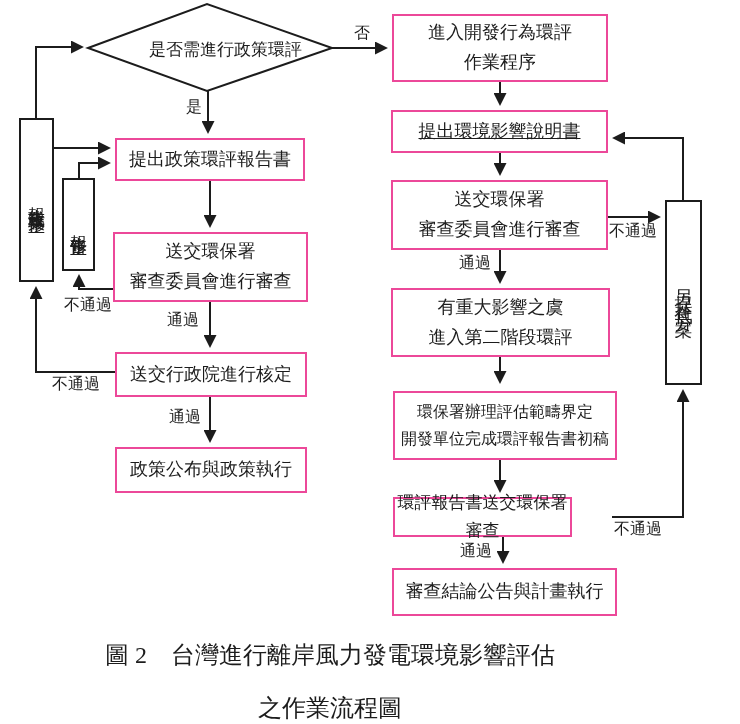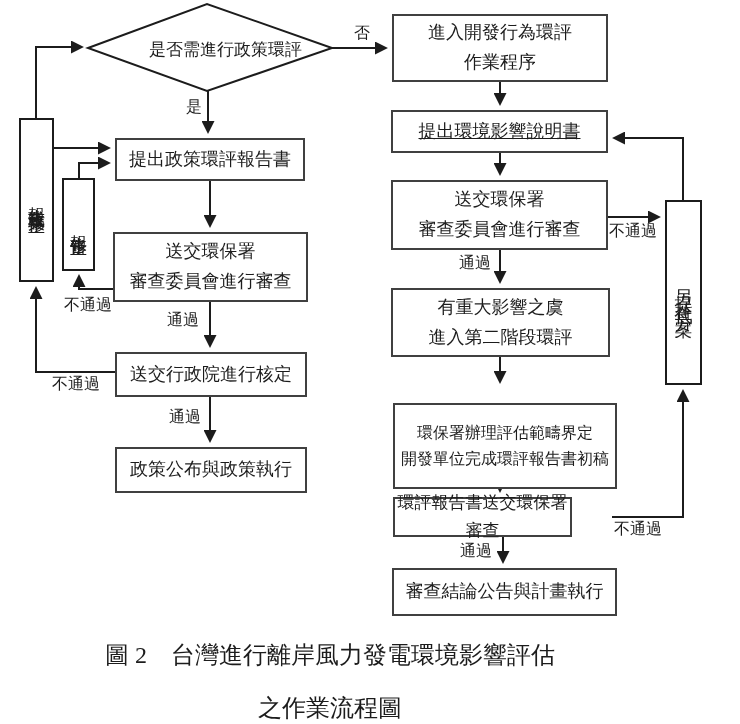--- a/index.html
+++ b/index.html
@@ -3,21 +3,21 @@
 <meta charset="utf-8">
 <style>
   html,body{margin:0;padding:0;background:#ffffff;}
   #stage{
     position:relative;width:740px;height:724px;background:#ffffff;
     font-family:"Liberation Serif","DejaVu Serif",serif;
     color:#1c1c1c;overflow:hidden;
   }
   #connectors{position:absolute;left:0;top:0;width:740px;height:724px;}
   .box{
-    position:absolute;box-sizing:border-box;border:2px solid #404040;background:#fff;
+    position:absolute;box-sizing:border-box;border:2px solid #ec4899;background:#fff;
     display:flex;flex-direction:column;align-items:center;justify-content:center;
     text-align:center;font-size:18px;line-height:1.65;
   }
   .vbox{
     position:absolute;box-sizing:border-box;border:2px solid #1c1c1c;background:#fff;
     display:flex;align-items:center;justify-content:center;
     writing-mode:vertical-rl;text-orientation:upright;
     font-size:17px;letter-spacing:4px;text-align:center;
   }
   .diamond-text{
@@ -114,21 +114,21 @@
   <div class="box" style="left:391px;top:180px;width:217px;height:70px;">
     <div>送交環保署</div>
     <div>審查委員會進行審查</div>
   </div>
 
   <div class="box" style="left:391px;top:288px;width:219px;height:69px;">
     <div>有重大影響之虞</div>
     <div>進入第二階段環評</div>
   </div>
 
-  <div class="box" style="left:393px;top:403px;width:224px;height:86px;font-size:16px;">
+  <div class="box" style="left:393px;top:391px;width:224px;height:69px;font-size:16px;">
     <div>環保署辦理評估範疇界定</div>
     <div>開發單位完成環評報告書初稿</div>
   </div>
 
   <div class="box" style="left:393px;top:497px;width:179px;height:40px;font-size:17px;">環評報告書送交環保署審查</div>
 
   <div class="box" style="left:392px;top:568px;width:225px;height:48px;">審查結論公告與計畫執行</div>
 
   <div class="vbox" style="left:665px;top:200px;width:37px;height:185px;font-size:18px;letter-spacing:6px;">另提替代方案</div>
 

